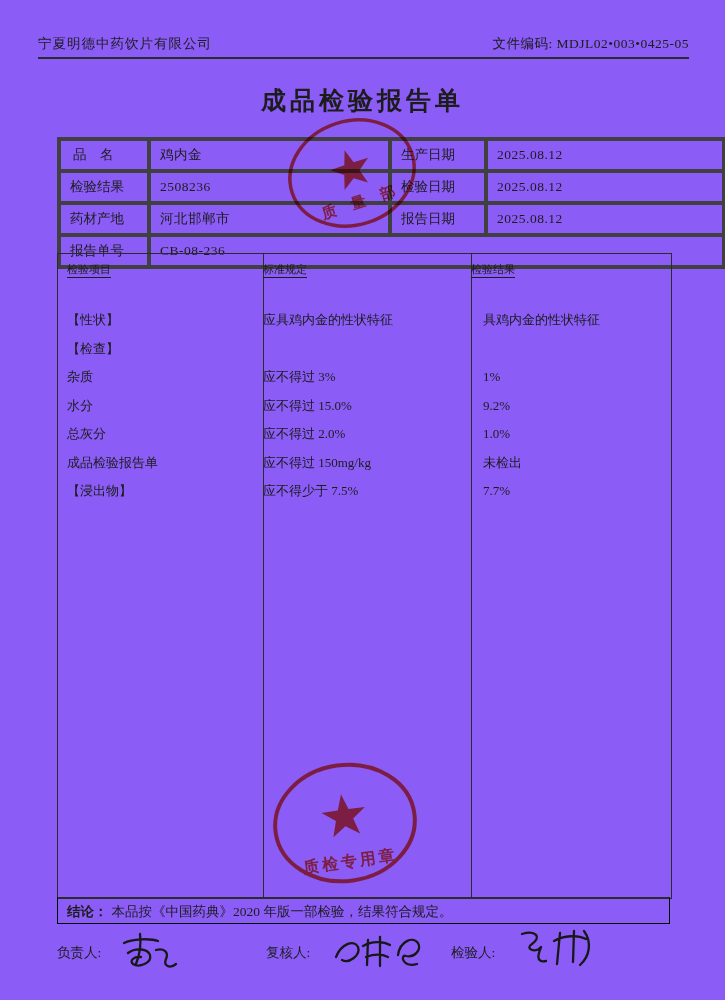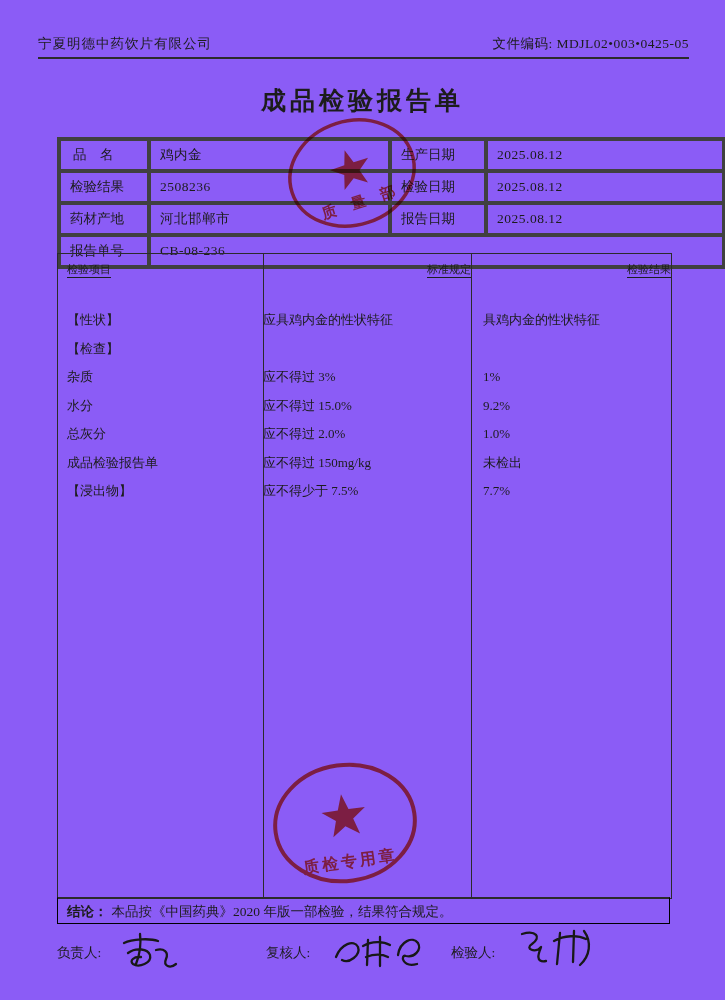--- a/index.html
+++ b/index.html
@@ -24,21 +24,21 @@
   .lbl-spread{display:flex;justify-content:space-between;padding-right:14px;padding-left:3px;}
   .val{letter-spacing:.5px;}
 
   
   .main{position:absolute;left:57px;top:253px;width:613px;height:644px;border:1px solid #2b2b2b;}
   .vline{position:absolute;top:0;width:1px;height:100%;background:#2b2b2b;}
   .vline.v1{left:205px;} .vline.v2{left:413px;}
   .mhead{position:absolute;top:8px;left:0;width:100%;display:grid;
          grid-template-columns:205px 208px 200px;font-size:11px;}
   .mhead .h1{padding-left:9px;text-align:left;}
-  .mhead .hc{text-align:right;}
+  .mhead .hc{text-align:left;}
   .mhead span{text-decoration:underline;text-underline-offset:4px;}
   .mbody{position:absolute;top:52px;left:0;width:100%;display:grid;
          grid-template-columns:205px 208px 200px;grid-auto-rows:28.5px;font-size:13px;}
   .mbody .cell{display:flex;align-items:center;white-space:nowrap;overflow:visible;}
   .mbody .ci{padding-left:9px;} .mbody .cs{} .mbody .cr{padding-left:12px;}
 
   
   .concl{position:absolute;left:57px;top:897px;width:613px;height:27px;border:1px solid #000000;
          border-top:1px solid #2b2b2b;font-size:13.5px;line-height:27px;white-space:nowrap;
          padding-left:9px;box-sizing:border-box;}

